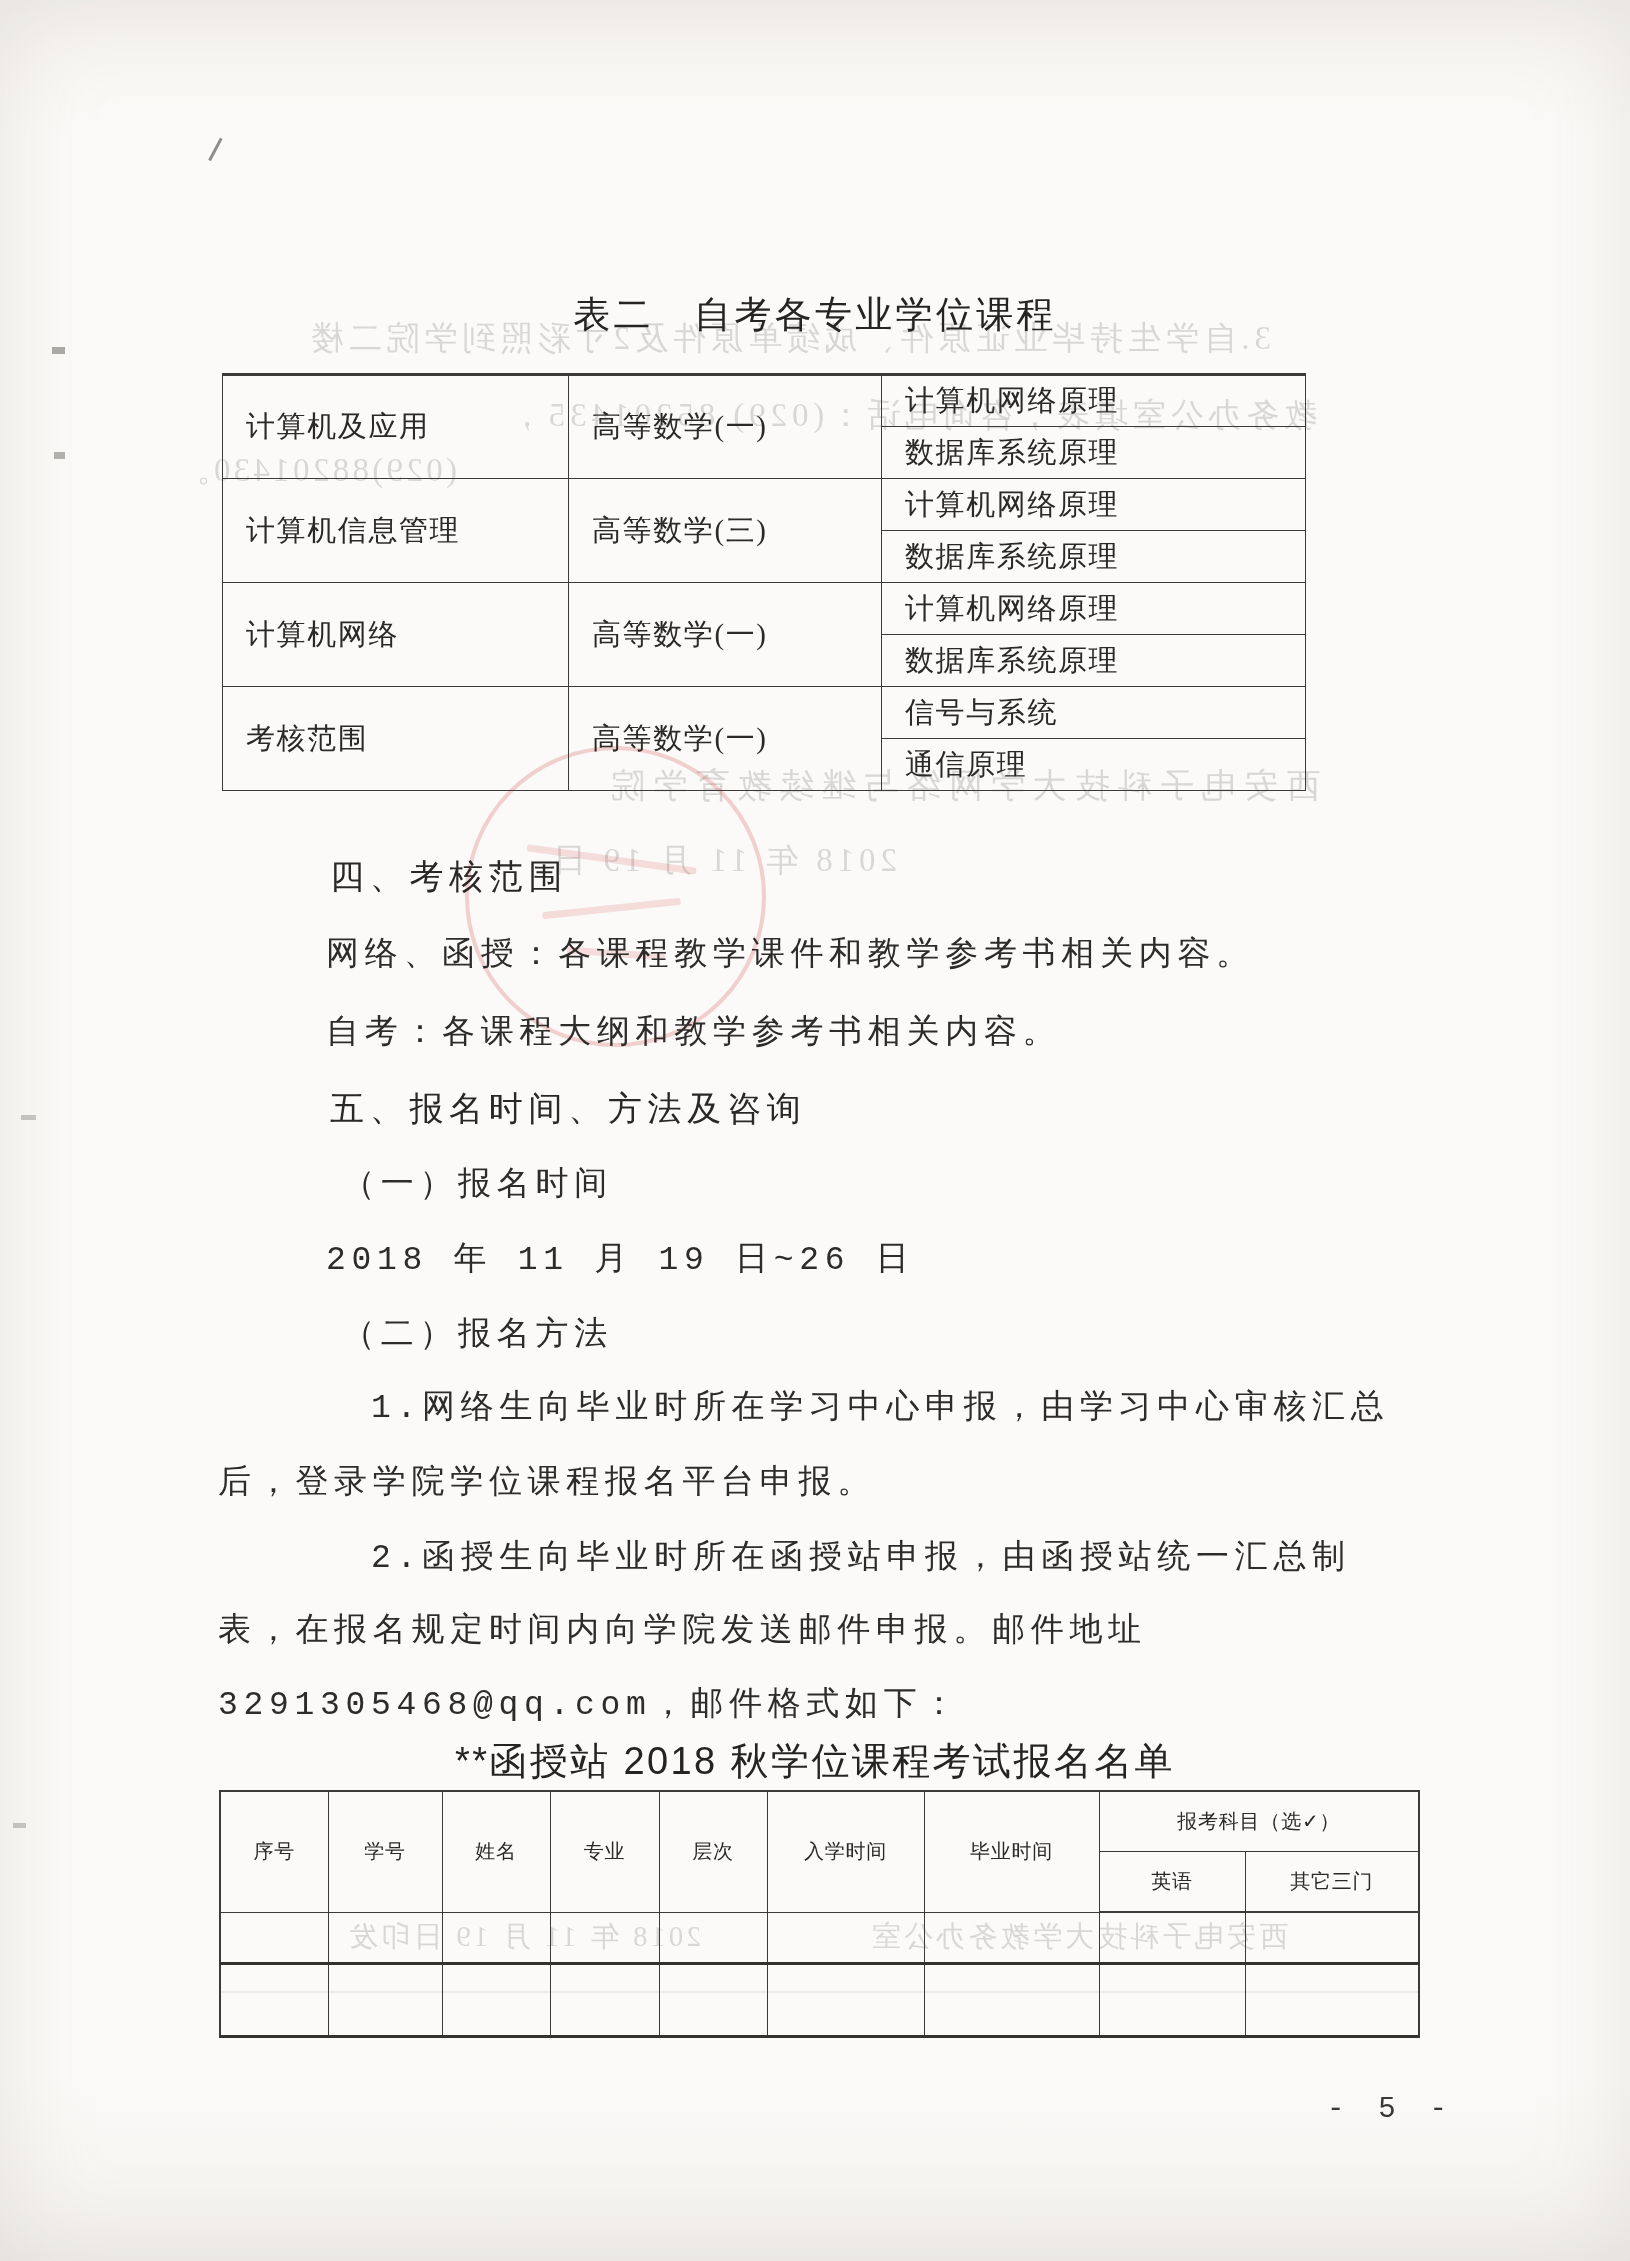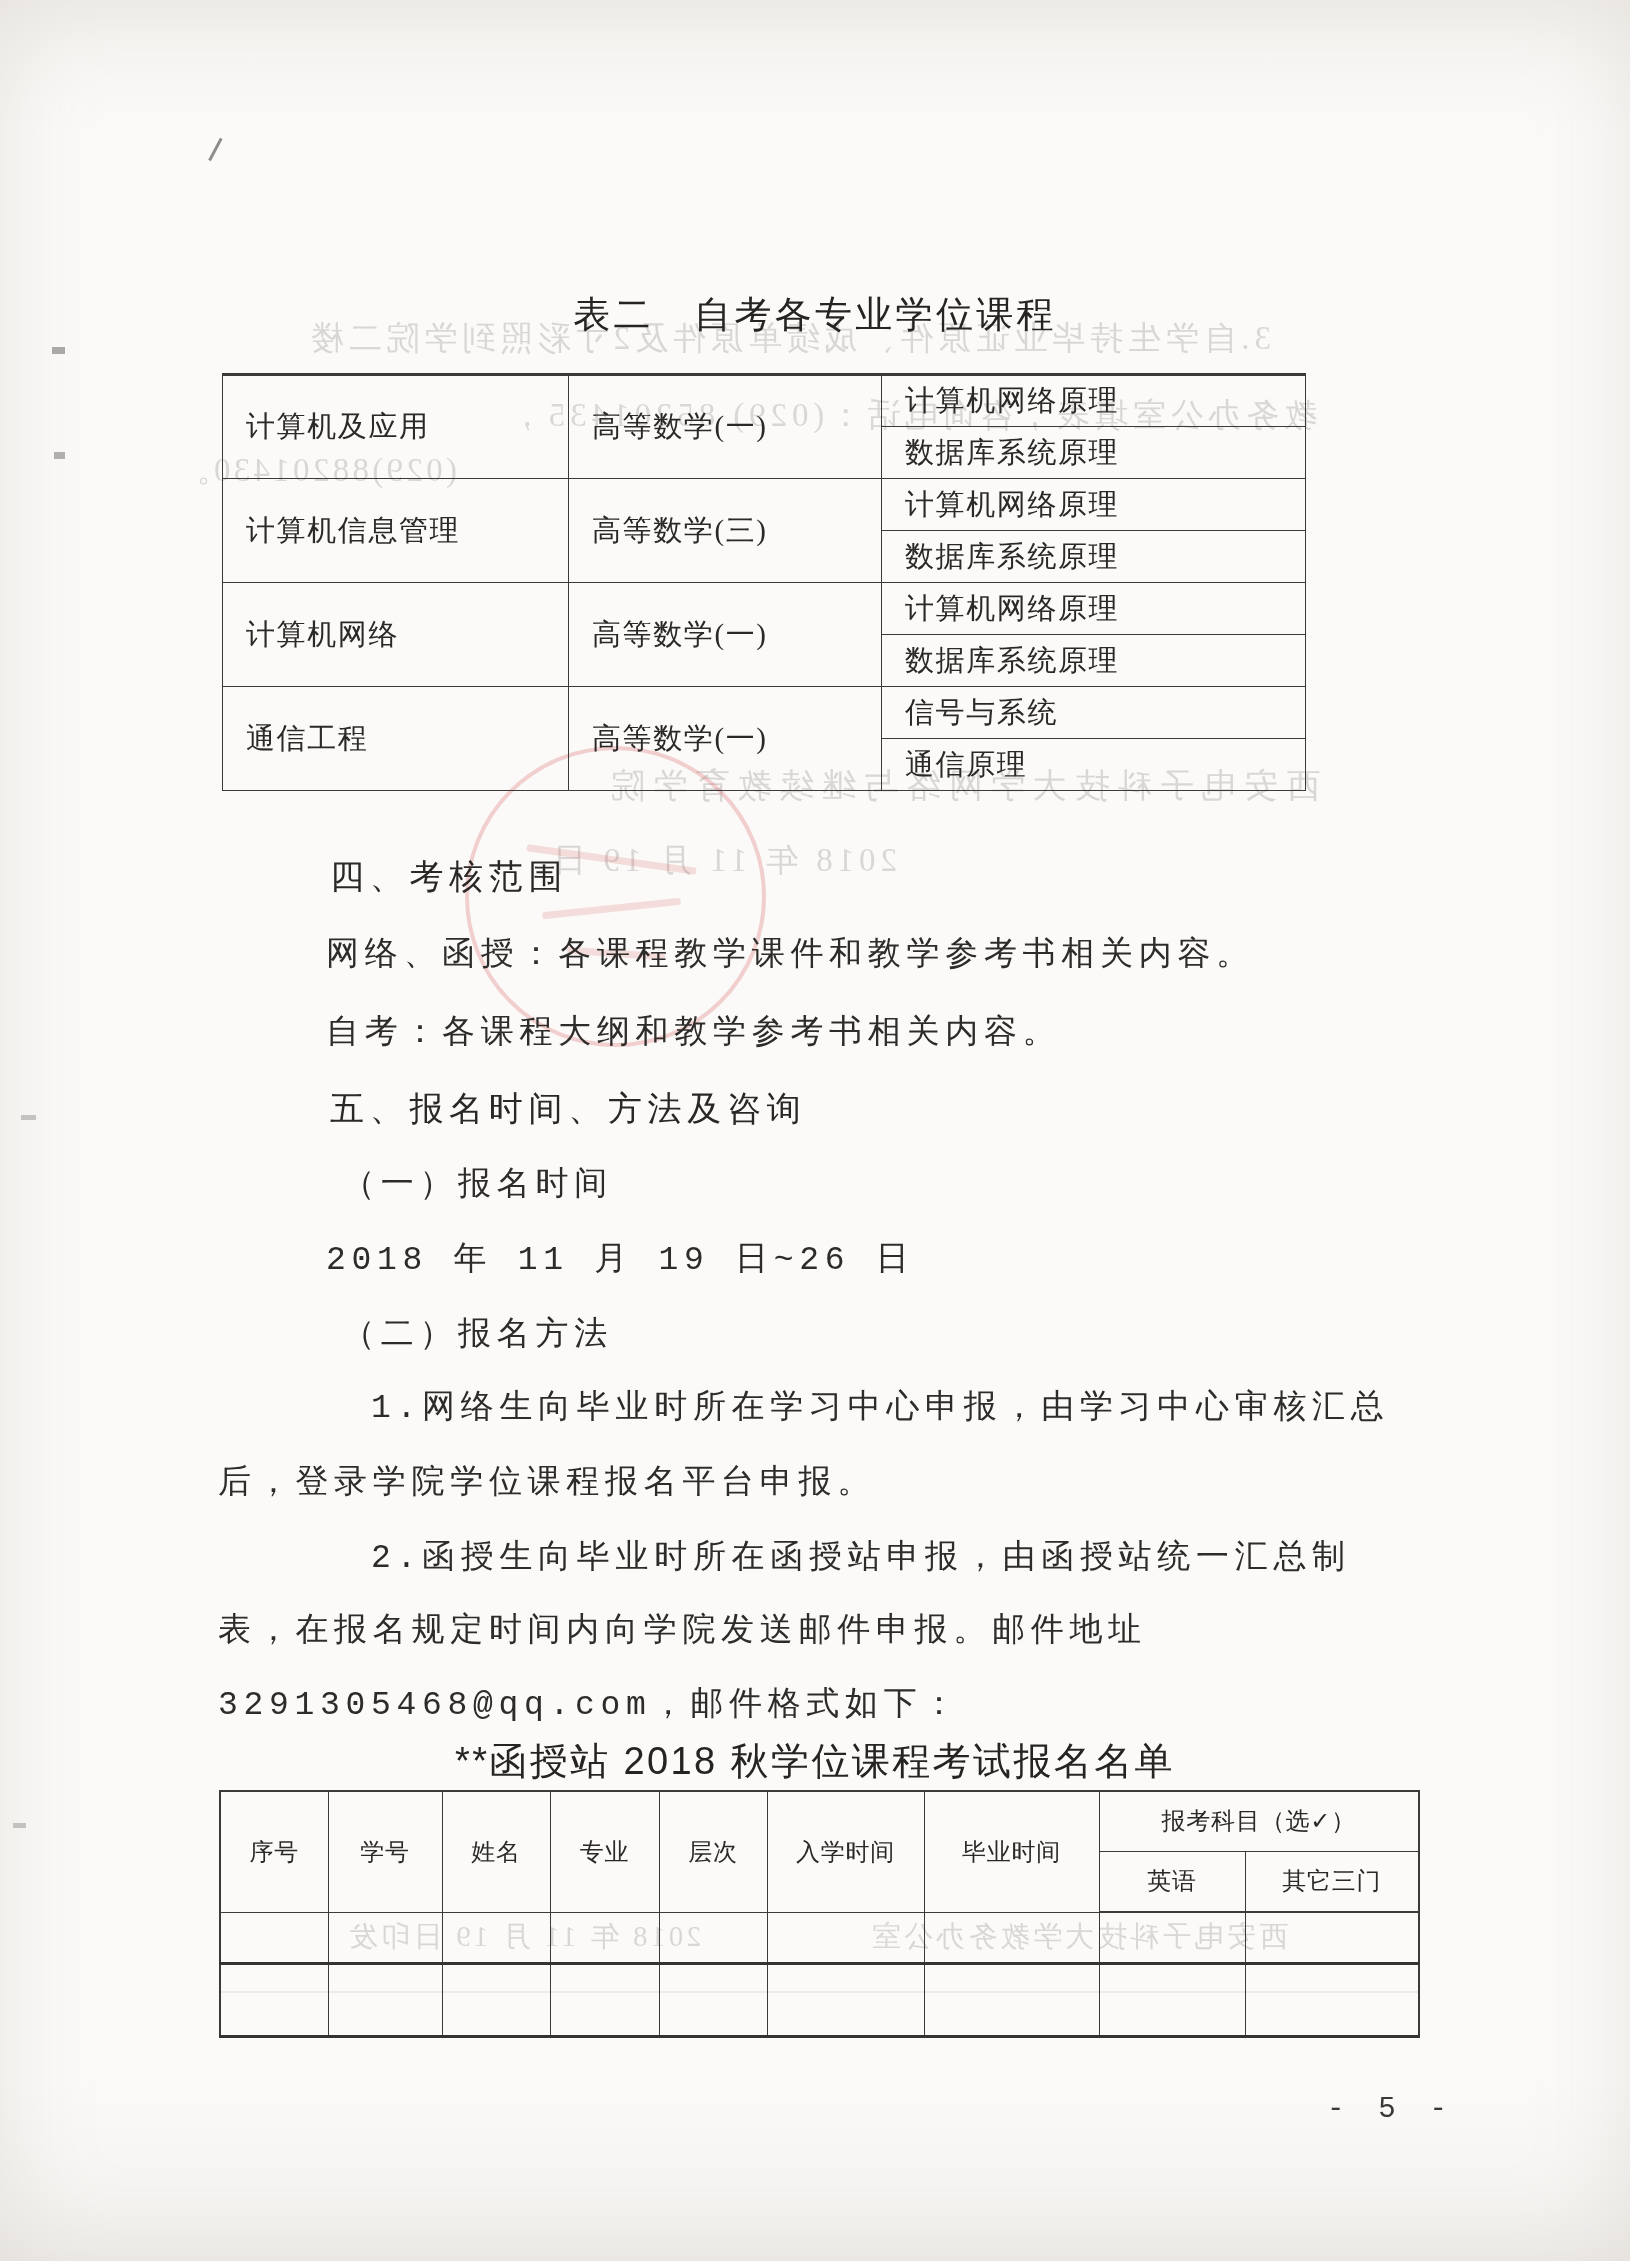--- a/index.html
+++ b/index.html
@@ -32,21 +32,21 @@
     padding:0 0 0 23px;color:#2b2927;
     font-family:"Liberation Serif","DejaVu Serif",serif;
     white-space:nowrap;vertical-align:middle;
   }
   .t1 tr{height:52px;}
   .t1{border-top:3.3px solid #3c3a38;border-radius:20px;}
 
   .t2{position:absolute;left:219px;top:1790px;}
   .t2 td{
     border:1.6px solid #3c3a38;
-    font-size:24px;letter-spacing:0.8px;
+    font-size:20px;letter-spacing:0.8px;
     color:#2b2927;text-align:center;
     font-family:"Liberation Serif","DejaVu Serif",serif;
     white-space:nowrap;vertical-align:middle;
   }
   .t2{border:2.4px solid #3c3a38;}
   .t2 tr.hrow td{border-bottom:2.4px solid #3c3a38;}
   .t2 tr.brow1{height:51px;}
   .t2 tr.brow1 td{border-bottom:3.3px solid #35332f;}
   .t2 tr.brow2{height:73px;}
   .t2 tr.brow2 td{border-bottom:3.3px solid #35332f;}
@@ -134,21 +134,21 @@
         </tr>
     <tr>
       <td rowspan="2">计算机网络</td>
       <td rowspan="2">高等数学(一)</td>
       <td>计算机网络原理</td>
     </tr>
     <tr>
           <td>数据库系统原理</td>
         </tr>
     <tr>
-      <td rowspan="2">通信工程</td>
+      <td rowspan="2">考核范围</td>
       <td rowspan="2">高等数学(一)</td>
       <td>信号与系统</td>
     </tr>
     <tr>
           <td>通信原理</td>
         </tr>
   </tbody>
     </table>
 
   <div class="abs hei h2line" style="left:330px;top:854px;">四、考核范围</div>

